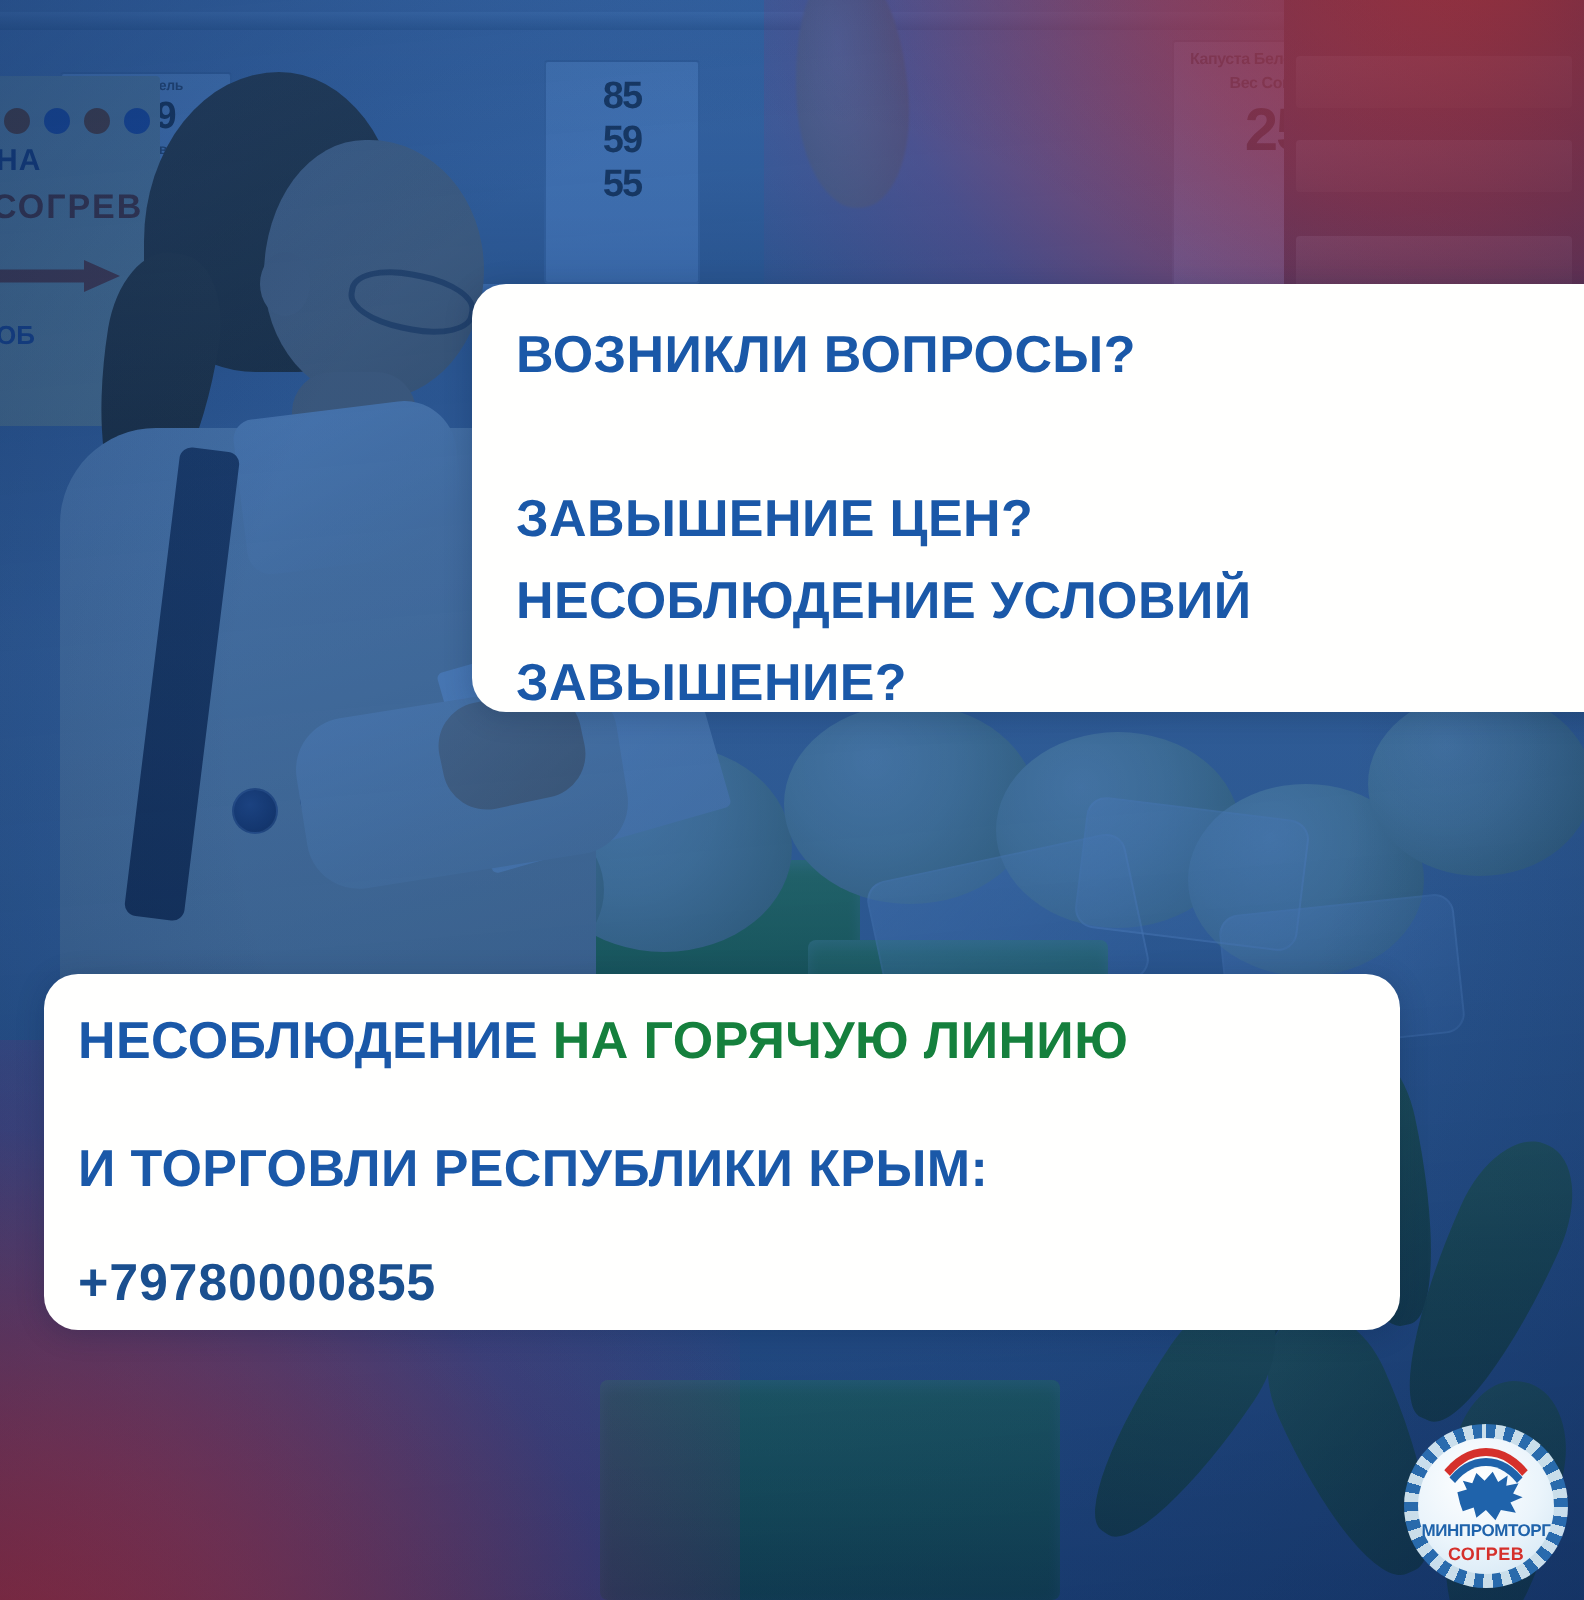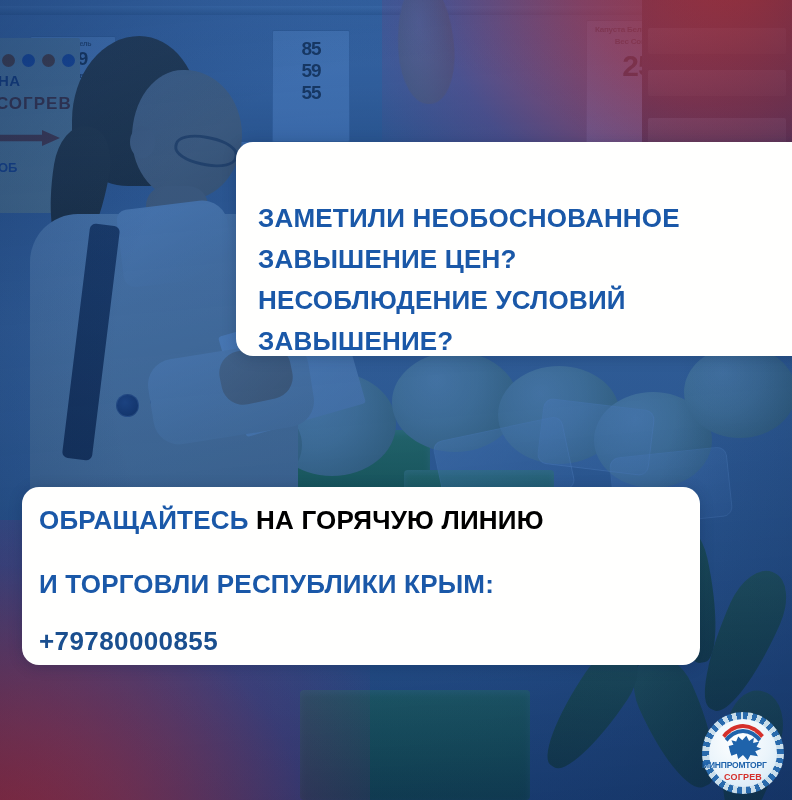--- a/index.html
+++ b/index.html
@@ -246,21 +246,21 @@
   #card-top .ctext { left:22px; font-size:26px; line-height:1; }
   #card-bot .ctext { left:17px; font-size:26px; line-height:1; }
 
   .t-l1 { top:22px; } .t-l2 { top:63px; } .t-l3 { top:104px; }
   .t-l4 { top:145px; } .t-l5 { top:186px; }
 
   .b-l1 { top:20px; } .b-l2 { top:61px; } .b-l3 { top:84px; }
   .b-phone {
     top:141px; font-size:27px; color:#1a4f8f; letter-spacing:.4px;
   }
-  .hot { color:#000000;text-align:center; }
+  .hot { color:#15803d;text-align:center; }
 
   
   .logo {
     position:absolute; right:8px; bottom:6px; width:82px; height:82px;
   }
   .logo-gear {
     position:absolute; inset:0; border-radius:50%;
     background:
       repeating-conic-gradient(#2b6fb4 0deg 7deg, #d9ecf7 7deg 14deg);
     opacity:.92;
@@ -280,21 +280,21 @@
   .logo-arc-blue { left:13px; right:13px; top:17px; height:40px; border-top-color:#1f63ab; }
   .logo-griffin {
     position:absolute; left:26px; top:20px; width:34px; height:32px;
     background:#1f63ab;
     clip-path:polygon(6% 62%, 2% 44%, 16% 40%, 10% 26%, 24% 30%, 30% 14%,
                       42% 26%, 54% 12%, 62% 28%, 76% 18%, 74% 34%, 92% 30%,
                       84% 46%, 98% 52%, 80% 60%, 88% 76%, 66% 72%, 58% 88%,
                       44% 72%, 30% 84%, 26% 68%, 10% 74%);
   }
   .logo-t1 {
-    position:absolute; left:0; right:0; top:48px; text-align:left;
+    position:absolute; left:0; right:0; top:48px; text-align:center;
     font-size:8.5px; font-weight:bold; color:#1f63ab; letter-spacing:-.2px;
   }
   .logo-t2 {
     position:absolute; left:0; right:0; top:60px; text-align:center;
     font-size:9px; font-weight:bold; color:#d5302b; letter-spacing:.2px;
   }
 </style>
 </head>
 <body>
 
@@ -388,28 +388,28 @@
     </div>
 
     <div class="grade-blue"></div>
     <div class="grade-blue2"></div>
     <div class="grade-red-tr"></div>
     <div class="grade-red-bl"></div>
     <div class="grade-edge"></div>
   </div>
 
   <div class="card" id="card-top">
-    <div class="ctext t-l2">ЗАМЕТИЛИ НЕОБОСНОВАННОЕ</div>
+    <div class="ctext t-l1">ВОЗНИКЛИ ВОПРОСЫ?</div>
     <div class="ctext t-l4">НЕСОБЛЮДЕНИЕ УСЛОВИЙ</div>
     <div class="ctext t-l3">ЗАВЫШЕНИЕ ЦЕН?</div>
     <div class="ctext t-l5">ЗАВЫШЕНИЕ?</div>
   </div>
 
   <div class="card" id="card-bot">
-    <div class="ctext b-l1"><span>ОБРАЩАЙТЕСЬ </span><span class="hot">НА ГОРЯЧУЮ ЛИНИЮ</span></div>
+    <div class="ctext b-l1"><span>НЕСОБЛЮДЕНИЕ </span><span class="hot">НА ГОРЯЧУЮ ЛИНИЮ</span></div>
     <div class="ctext b-l3">И ТОРГОВЛИ РЕСПУБЛИКИ КРЫМ:</div>
     <div class="ctext b-phone">+79780000855</div>
   </div>
 
   <div class="logo">
     <div class="logo-gear"></div>
     <div class="logo-disc"></div>
     <div class="logo-arc-red"></div>
     <div class="logo-arc-blue"></div>
     <div class="logo-griffin"></div>

